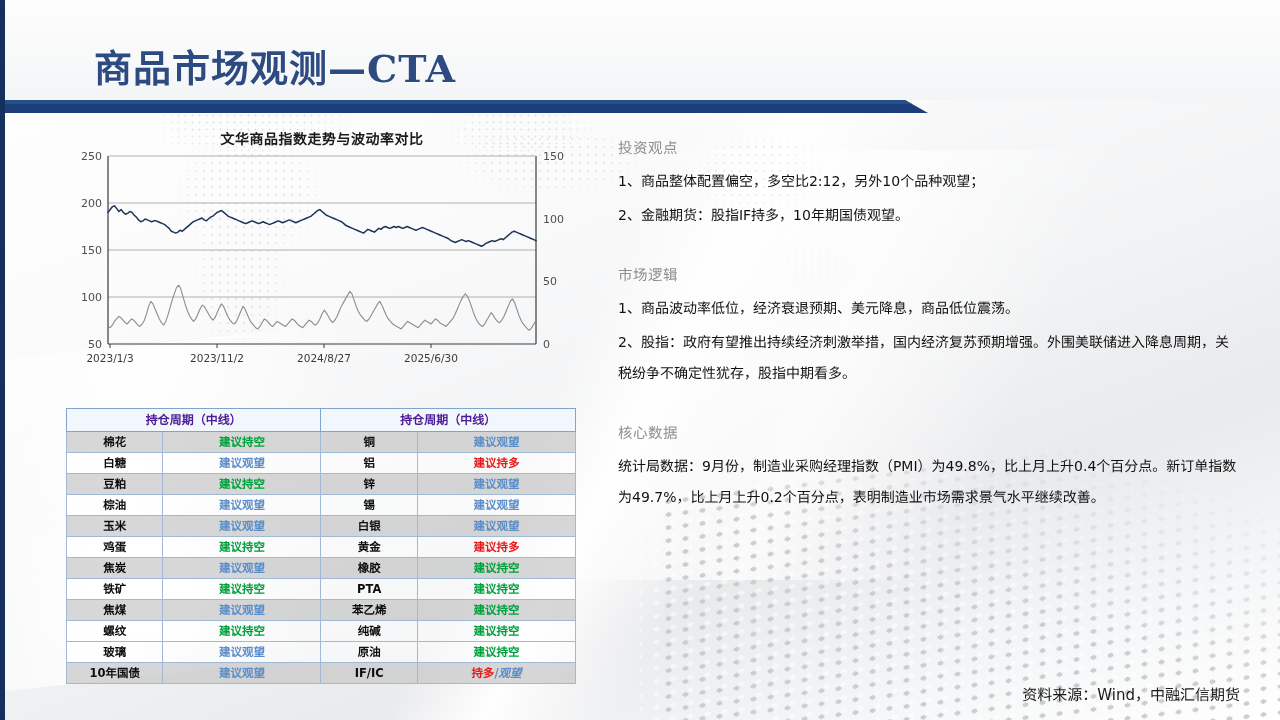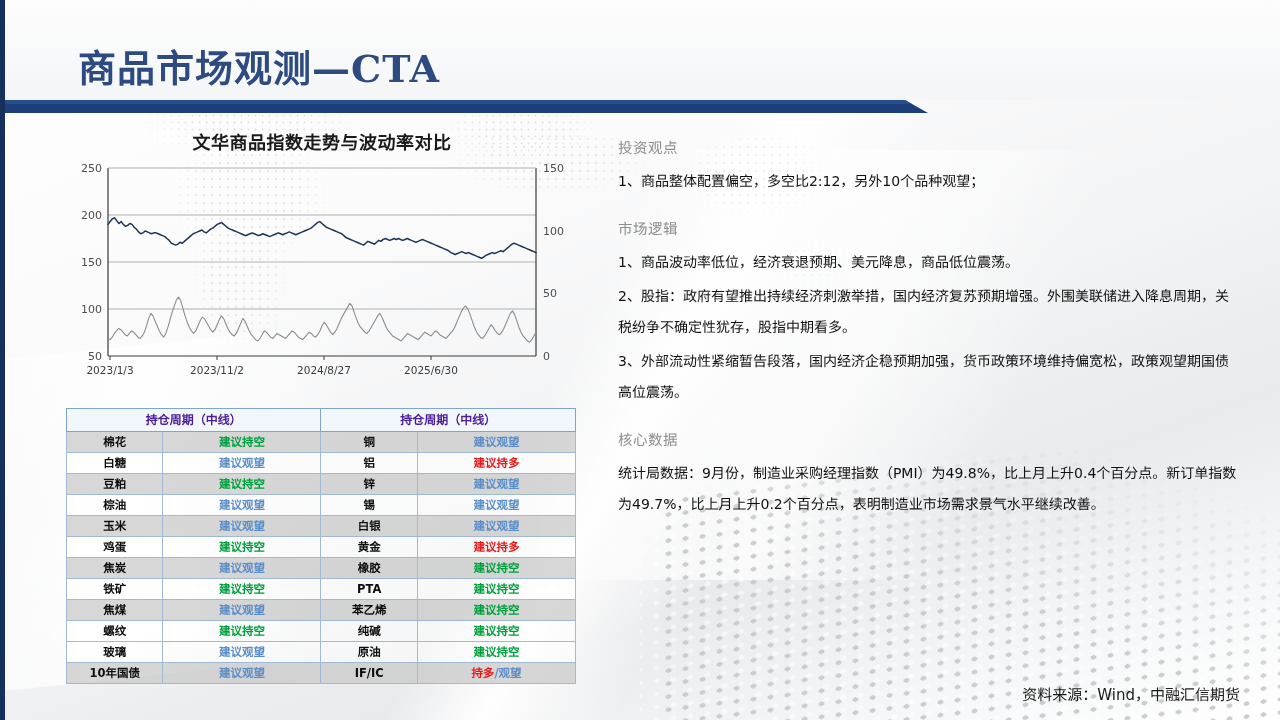--- a/index.html
+++ b/index.html
@@ -87,31 +87,31 @@
     mask-image:radial-gradient(ellipse 330px 130px at 60px 180px,#000 35%,transparent 70%);
   }
 
   
   .left-rail{position:absolute;left:0;top:0;width:5px;height:720px;background:#16305e;z-index:6;}
   .header-band{position:absolute;left:0;top:0;width:1280px;height:100px;z-index:3;
      background:linear-gradient(180deg,#fdfdfd 0%,#f7f8f9 65%,#f4f5f6 100%);}
   .header-rule{position:absolute;left:0;top:100px;width:1280px;height:14px;z-index:4;}
   .header-rule svg{display:block;}
   .slide-title{
-    position:absolute;left:78px;top:38px;z-index:5;
+    position:absolute;left:94px;top:38px;z-index:5;
     font-family:"DejaVu Serif","Liberation Serif",serif;
     font-size:38px;font-weight:700;color:#2d4b80;letter-spacing:1px;
     text-shadow:0 1px 0 rgba(255,255,255,.8);white-space:nowrap;
   }
 
   
   .chart-wrap{position:absolute;left:62px;top:128px;width:520px;height:268px;z-index:5;}
   .chart-title{
     text-align:center;font-family:"DejaVu Serif","Liberation Serif",serif;
-    font-size:18px;font-weight:700;color:#1a1a1a;letter-spacing:.5px;margin:0 0 6px 0;
+    font-size:14px;font-weight:700;color:#1a1a1a;letter-spacing:.5px;margin:0 0 0 0;
   }
   .chart-body{position:relative;height:230px;}
   .chart-body svg{display:block;}
   .axis-lbl{font-family:"DejaVu Sans",sans-serif;font-size:11px;fill:#4d4d4d;}
   .xtick-lbl{font-family:"DejaVu Sans",sans-serif;font-size:10.5px;fill:#3a3a3a;}
 
   
   .tbl-wrap{position:absolute;left:66px;top:408px;width:510px;z-index:5;}
   table.pos{border-collapse:collapse;width:100%;
      font-family:"DejaVu Sans","Liberation Sans",sans-serif;}
@@ -125,29 +125,29 @@
   }
   table.pos tbody tr.odd td{background:rgba(199,199,199,.72);}
   table.pos tbody tr.even td{background:rgba(255,255,255,.55);}
   td.name{width:96px;color:#0d0d0d;}
   td.act{width:158px;margin-top:40px;}
   .a-short{color:#00a03c;}
   .a-wait{color:#5b8dc8;}
   .a-long{color:#e8191b;}
   .mixed .m-long{color:#e8191b;}
   .mixed .m-sep{color:#5b8dc8;}
-  .mixed .m-wait{color:#5b8dc8;}
+  .mixed .m-wait{color:#5b8dc8;font-style:italic;}
 
   
   .right-col{position:absolute;left:618px;top:136px;width:620px;z-index:5;}
   .sec-head{
     color:#8e8e8e;font-size:14.5px;font-weight:400;margin:0 0 9px 0;
     font-family:"DejaVu Sans","Liberation Sans",sans-serif;letter-spacing:.5px;
   }
-  .sec-head.gap{margin-top:20px;}
+  .sec-head.gap{margin-top:32px;}
   .para{
     color:#111;font-size:14px;line-height:31px;margin:0 0 3px 0;
     font-family:"DejaVu Sans","Liberation Sans",sans-serif;
   }
   .blk{margin-bottom:4px;}
   .source{
     position:absolute;right:40px;bottom:16px;z-index:6;
     font-family:"DejaVu Sans","Liberation Sans",sans-serif;
     font-size:15px;color:#1a1a1a;white-space:nowrap;
   }
@@ -295,27 +295,27 @@
           </tr>
         </tbody>
     </table>
   </div>
 
   <div class="right-col">
 
     <div class="sec-head">投资观点</div>
     <div class="blk">
       <p class="para">1、商品整体配置偏空，多空比2:12，另外10个品种观望；</p>
+      <p class="para">2、金融期货：股指IF持多，10年期国债观望。</p>
     </div>
 
     <div class="sec-head gap">市场逻辑</div>
     <div class="blk">
       <p class="para">1、商品波动率低位，经济衰退预期、美元降息，商品低位震荡。</p>
       <p class="para">2、股指：政府有望推出持续经济刺激举措，国内经济复苏预期增强。外围美联储进入降息周期，关税纷争不确定性犹存，股指中期看多。</p>
-      <p class="para">3、外部流动性紧缩暂告段落，国内经济企稳预期加强，货币政策环境维持偏宽松，政策观望期国债高位震荡。</p>
     </div>
 
     <div class="sec-head gap">核心数据</div>
     <div class="blk">
       <p class="para">统计局数据：9月份，制造业采购经理指数（PMI）为49.8%，比上月上升0.4个百分点。新订单指数为49.7%，比上月上升0.2个百分点，表明制造业市场需求景气水平继续改善。</p>
     </div>
   </div>
 
   <div class="source">资料来源：Wind，中融汇信期货</div>
 </div>

